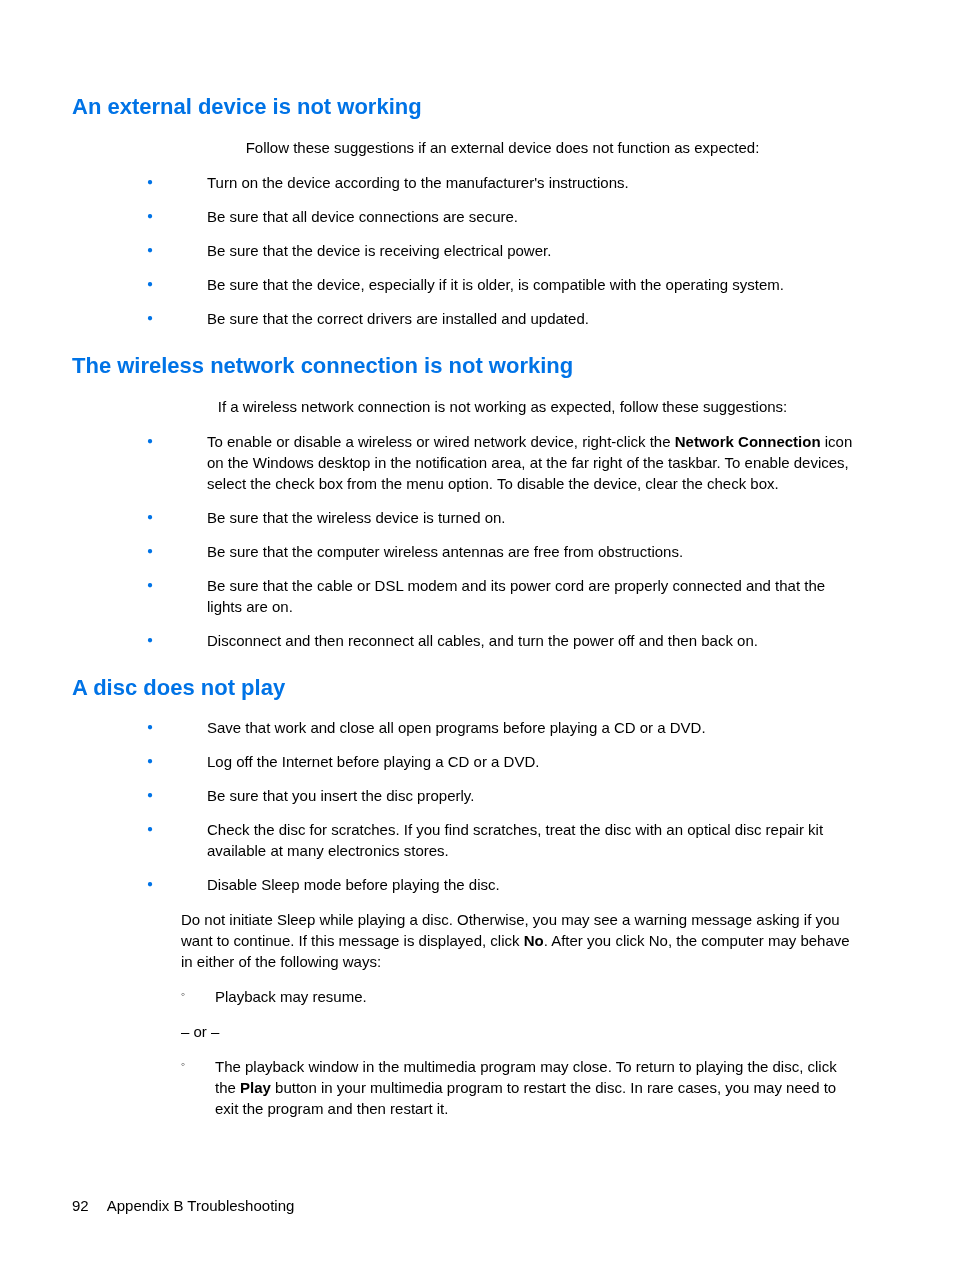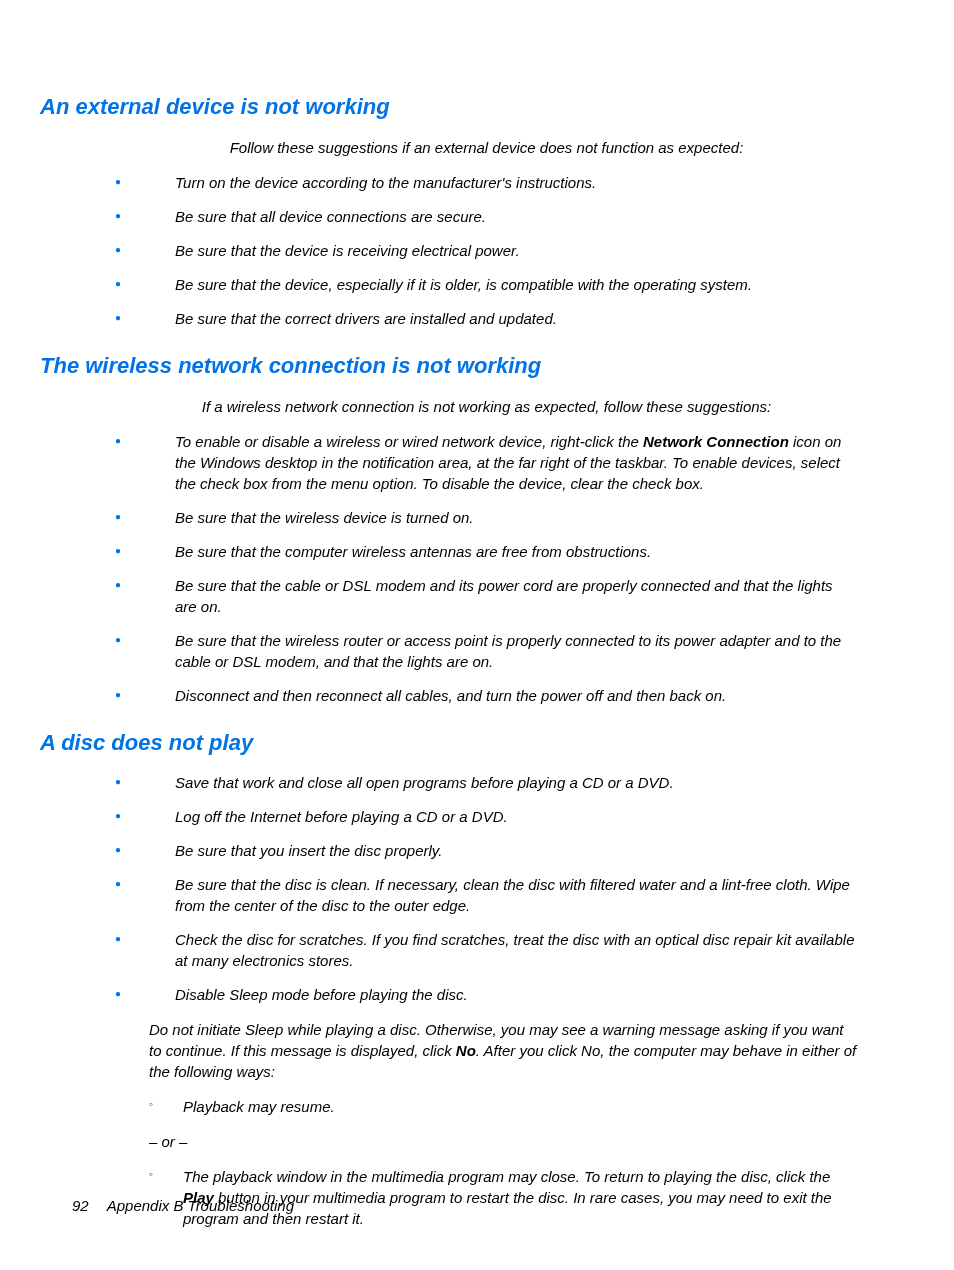--- a/index.html
+++ b/index.html
@@ -8,23 +8,22 @@
     padding: 0;
     background: #fff;
     color: #000;
     font-size: 15px;
     line-height: 1.4;
   }
   .page {
     width: 930px;
     height: 1270px;
     box-sizing: border-box;
-    padding: 92px 72px 40px 40px;
+    padding: 92px 72px 40px 72px;
     position: relative;
-    font-style: italic;
   }
   h2 {
     color: #0073e6;
     font-size: 22px;
     font-weight: bold;
     margin: 22px 0 14px 0;
   }
   h2.first {
     margin-top: 0;
   }
@@ -118,40 +117,34 @@
     <li>
         <span class="li-text">Be sure that the wireless device is turned on.</span>
       </li>
     <li>
         <span class="li-text">Be sure that the computer wireless antennas are free from obstructions.</span>
       </li>
     <li>
         <span class="li-text">Be sure that the cable or DSL modem and its power cord are properly connected and that the lights are on.</span>
       </li>
     <li>
-        <span class="li-text">Be sure that the wireless router or access point is properly connected to its power adapter and to the cable or DSL modem, and that the lights are on.</span>
-      </li>
-    <li>
         <span class="li-text">Disconnect and then reconnect all cables, and turn the power off and then back on.</span>
       </li>
   </ul>
 
   <h2>A disc does not play</h2>
   <ul class="bullets">
     <li>
         <span class="li-text">Save that work and close all open programs before playing a CD or a DVD.</span>
       </li>
     <li>
         <span class="li-text">Log off the Internet before playing a CD or a DVD.</span>
       </li>
     <li>
         <span class="li-text">Be sure that you insert the disc properly.</span>
-      </li>
-    <li>
-        <span class="li-text">Be sure that the disc is clean. If necessary, clean the disc with filtered water and a lint-free cloth. Wipe from the center of the disc to the outer edge.</span>
       </li>
     <li>
         <span class="li-text">Check the disc for scratches. If you find scratches, treat the disc with an optical disc repair kit available at many electronics stores.</span>
       </li>
     <li>
       <span class="li-text">Disable Sleep mode before playing the disc.</span>
       <span class="li-extra">
         <span>Do not initiate Sleep while playing a disc. Otherwise, you may see a warning message asking if you want to continue. If this message is displayed, click </span><b>No</b><span>. After you click No, the computer may behave in either of the following ways:</span>
       </span>
       <ul class="sub">

